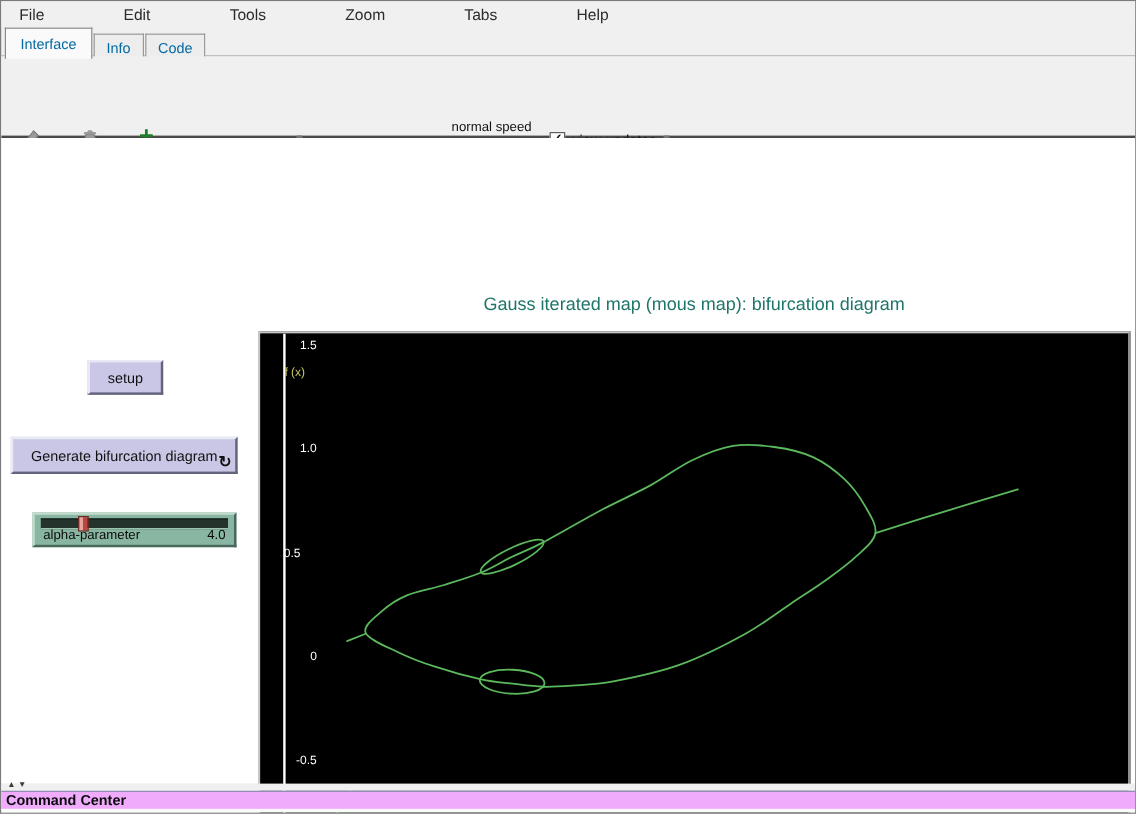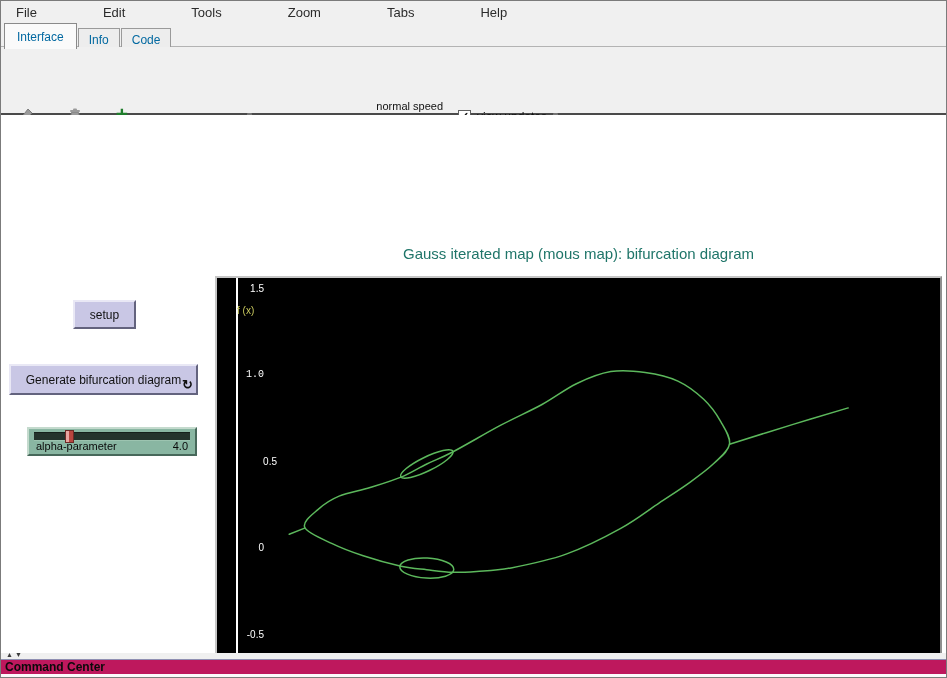--- a/index.html
+++ b/index.html
@@ -88,21 +88,21 @@
   .plot-inner { position:relative; width:723px; height:465px; overflow:hidden; background:#000; }
   .axis-line { position:absolute; background:#ffffff; }
   .tick { position:absolute; color:#ffffff; font-size:10px; white-space:nowrap; }
   .plot-axis-label { position:absolute; font-size:10px; white-space:nowrap; }
 
   
   .splitter { position:absolute; left:0; top:652px; width:100%; height:6px; background:#f0f0f0; }
   .split-arrows { position:absolute; left:5px; top:-2px; font-size:7px; color:#3c3c3c;
                   letter-spacing:2px; line-height:8px; cursor:pointer; }
   .cc-bar { position:absolute; left:0; top:658px; width:100%; height:17px;
-            background:#be185d; border-top:1px solid #8f8fb2; }
+            background:#f0abfc; border-top:1px solid #8f8fb2; }
   .cc-title { font-size:12px; font-weight:bold; color:#0a0a0a; padding-left:4px; line-height:14px; }
   .cc-below { position:absolute; left:0; top:673px; width:100%; height:5px; background:#fbfbfb; }
 </style>
 </head>
 <body>
 
 <div class="window">
 
   <div class="menubar" id="menubar">
       <div class="menu-item">File</div>
@@ -183,22 +183,22 @@
       <div class="srow">
         <span>alpha-parameter</span>
         <span>4.0</span>
       </div>
     </div>
 
     <div class="plot">
       <div class="plot-inner" id="plot-inner">
           <div class="axis-line" style="left: 19px; top: 0px; width: 2px; height: 465px;"></div>
           <div class="tick" style="left: 0px; width: 47px; text-align: right; top: 5px;">1.5</div>
-          <div class="tick" style="left: 0px; width: 47px; text-align: right; top: 91px; font-family: Liberation Mono, monospace;">1.0</div>
-          <div class="tick" style="left: 13px; width: 47px; text-align: right; top: 178px;">0.5</div>
+          <div class="tick" style="left: 0px; width: 47px; text-align: right; top: 91px;">1.0</div>
+          <div class="tick" style="left: 3px; width: 47px; text-align: center; top: 178px;">0.5</div>
           <div class="tick" style="left: 0px; width: 47px; text-align: right; top: 264px;">0</div>
           <div class="tick" style="left: 0px; width: 47px; text-align: right; top: 351px;">-0.5</div>
           <div class="plot-axis-label" style="left: 20px; top: 27px; color: rgb(201, 201, 94);">f (x)</div>
           <svg width="723" height="465" style="position: absolute; left: 0px; top: 0px;">
             <path d="M 87.7 249.3 C 85.4 243.5 95.7 236.3 101.5 231.1 C 107.2 225.9 113.5 221.7 122.1 218.1 C 130.7 214.5 142.7 212.7 153.1 209.5 C 163.4 206.3 174.6 203.0 184.0 199.1 C 193.5 195.2 201.2 190.1 209.8 186.0 C 218.4 181.8 223.3 180.5 235.6 174.0 C 247.9 167.6 268.9 155.1 283.8 147.2 C 298.7 139.3 312.4 133.4 325.0 126.5 C 337.7 119.5 348.0 111.2 359.4 105.7 C 370.9 100.2 382.4 95.5 393.8 93.6 C 405.3 91.7 417.0 92.9 428.2 94.5 C 439.4 96.0 451.2 98.6 460.9 103.1 C 470.6 107.6 479.5 114.5 486.7 121.3 C 493.9 128.0 499.6 136.3 503.9 143.8 C 508.2 151.3 513.6 159.3 512.5 166.2 C 511.4 173.2 503.6 178.9 497.0 185.3 C 490.4 191.6 482.1 197.7 472.9 204.3 C 463.8 210.9 453.5 217.4 442.0 225.1 C 430.5 232.7 419.6 241.6 404.2 250.1 C 388.7 258.7 367.5 269.5 349.1 276.1 C 330.8 282.7 309.0 287.0 294.1 289.9 C 279.2 292.8 269.4 292.7 259.7 293.4 C 249.9 294.1 243.9 294.5 235.6 294.3 C 227.3 294.0 218.4 292.7 209.8 291.7 C 201.2 290.7 194.6 290.5 184.0 288.2 C 173.4 285.9 157.6 281.6 146.2 277.8 C 134.7 274.1 125.0 270.5 115.2 265.7 C 105.5 261.0 90.0 255.0 87.7 249.3 Z" fill="none" stroke="#5cb85c" stroke-width="1.5" stroke-linejoin="round" stroke-linecap="round"></path>
             <path d="M 512.5 166.2 C 523.1 162.9 556.4 152.4 576.1 146.4 C 595.9 140.3 622.0 132.7 631.2 129.9 " fill="none" stroke="#5cb85c" stroke-width="1.5" stroke-linejoin="round" stroke-linecap="round"></path>
             <path d="M 72.2 256.2 L 87.7 250.1" fill="none" stroke="#5cb85c" stroke-width="1.5" stroke-linejoin="round" stroke-linecap="round"></path>
             <path d="M 17.2 440.4 C 20.9 438.1 32.7 432.2 39.6 426.6 C 46.4 421.0 53.3 412.9 58.5 406.7 C 63.6 400.5 67.6 394.2 70.5 389.4 C 73.4 384.6 75.1 380.0 76.0 378.2 " fill="none" stroke="#5cb85c" stroke-width="1.5" stroke-linejoin="round" stroke-linecap="round"></path>
             <ellipse cx="209.8" cy="186.0" rx="29" ry="7" transform="rotate(-26 209.8 186.0)" fill="none" stroke="#5cb85c" stroke-width="1.5"></ellipse>
             <ellipse cx="209.8" cy="290.1" rx="27" ry="10" transform="rotate(3 209.8 290.1)" fill="none" stroke="#5cb85c" stroke-width="1.5"></ellipse>

